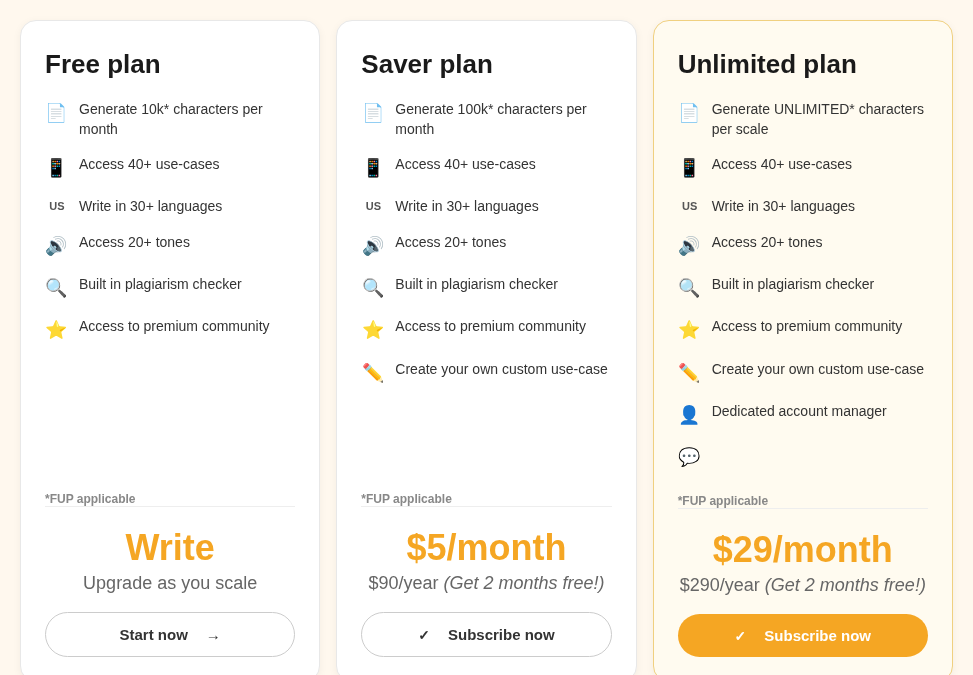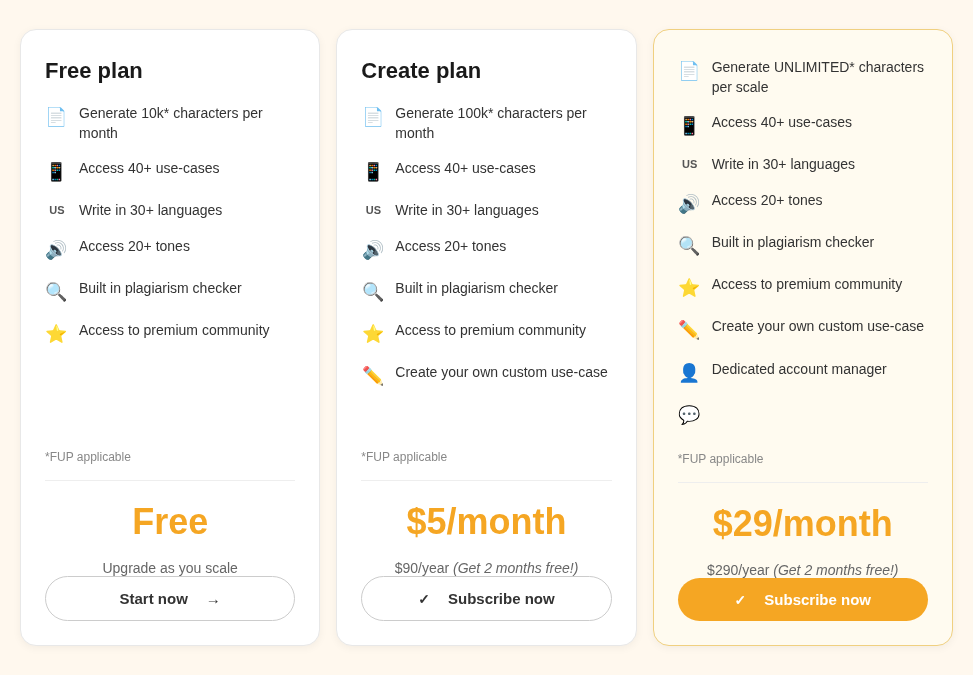--- a/index.html
+++ b/index.html
@@ -27,21 +27,21 @@
       display: flex;
       flex-direction: column;
       border: 1px solid #e8e8e8;
       box-shadow: 0 2px 8px rgba(0,0,0,0.05);
     }
     .plan-card.highlighted {
       background: #fffbf0;
       border: 1.5px solid #f0d080;
     }
     .plan-title {
-      font-size: 22px;
+      font-size: 26px;
       font-weight: 700;
       color: #1a1a1a;
       margin-bottom: 20px;
     }
     .features-list {
       list-style: none;
       flex: 1;
     }
     .feature-item {
       display: flex;
@@ -56,42 +56,44 @@
       font-size: 18px;
       flex-shrink: 0;
       width: 24px;
       text-align: center;
       margin-top: 1px;
     }
     .fup-note {
       font-size: 12px;
       color: #888;
       margin-top: 8px;
-      margin-bottom: 16px;
+      margin-bottom: 0;
+      font-weight: bold;
     }
     .price-section {
       border-top: 1px solid #eee;
       padding-top: 20px;
       text-align: center;
       margin-top: auto;
     }
     .price-main {
       font-size: 36px;
       font-weight: 800;
       color: #f5a623;
     }
     .price-sub {
-      font-size: 14px;
+      font-size: 18px;
       color: #666;
-      margin-top: 17px;
+      margin-top: 4px;
     }
     .price-sub em {
       font-style: italic;
     }
     .action-btn {
+      margin-top: 18px;
       width: 100%;
       padding: 13px 20px;
       border-radius: 40px;
       font-size: 15px;
       font-weight: 600;
       cursor: pointer;
       display: flex;
       align-items: center;
       justify-content: center;
       gap: 18px;
@@ -138,30 +140,30 @@
           <span class="feature-icon">🔍</span>
           <span>Built in plagiarism checker</span>
         </li>
         <li class="feature-item">
           <span class="feature-icon">⭐</span>
           <span>Access to premium community</span>
         </li>
       </ul>
       <div class="fup-note">*FUP applicable</div>
       <div class="price-section">
-        <div class="price-main">Free</div>
+        <div class="price-main">Write</div>
         <div class="price-sub">Upgrade as you scale</div>
         <button class="action-btn btn-outline">
           <span>Start now</span>
           <span>→</span>
         </button>
       </div>
     </div>
     <div class="plan-card">
-      <div class="plan-title">Create plan</div>
+      <div class="plan-title">Saver plan</div>
       <ul class="features-list">
         <li class="feature-item">
           <span class="feature-icon">📄</span>
           <span>Generate 100k* characters per month</span>
         </li>
         <li class="feature-item">
           <span class="feature-icon">📱</span>
           <span>Access 40+ use-cases</span>
         </li>
         <li class="feature-item">
@@ -189,20 +191,21 @@
       <div class="price-section">
         <div class="price-main">$5/month</div>
         <div class="price-sub">$90/year <em>(Get 2 months free!)</em></div>
         <button class="action-btn btn-outline">
           <span class="checkmark">✓</span>
           <span>Subscribe now</span>
         </button>
       </div>
     </div>
     <div class="plan-card highlighted">
+      <div class="plan-title">Unlimited plan</div>
       <ul class="features-list">
         <li class="feature-item">
           <span class="feature-icon">📄</span>
           <span>Generate UNLIMITED* characters per scale</span>
         </li>
         <li class="feature-item">
           <span class="feature-icon">📱</span>
           <span>Access 40+ use-cases</span>
         </li>
         <li class="feature-item">

